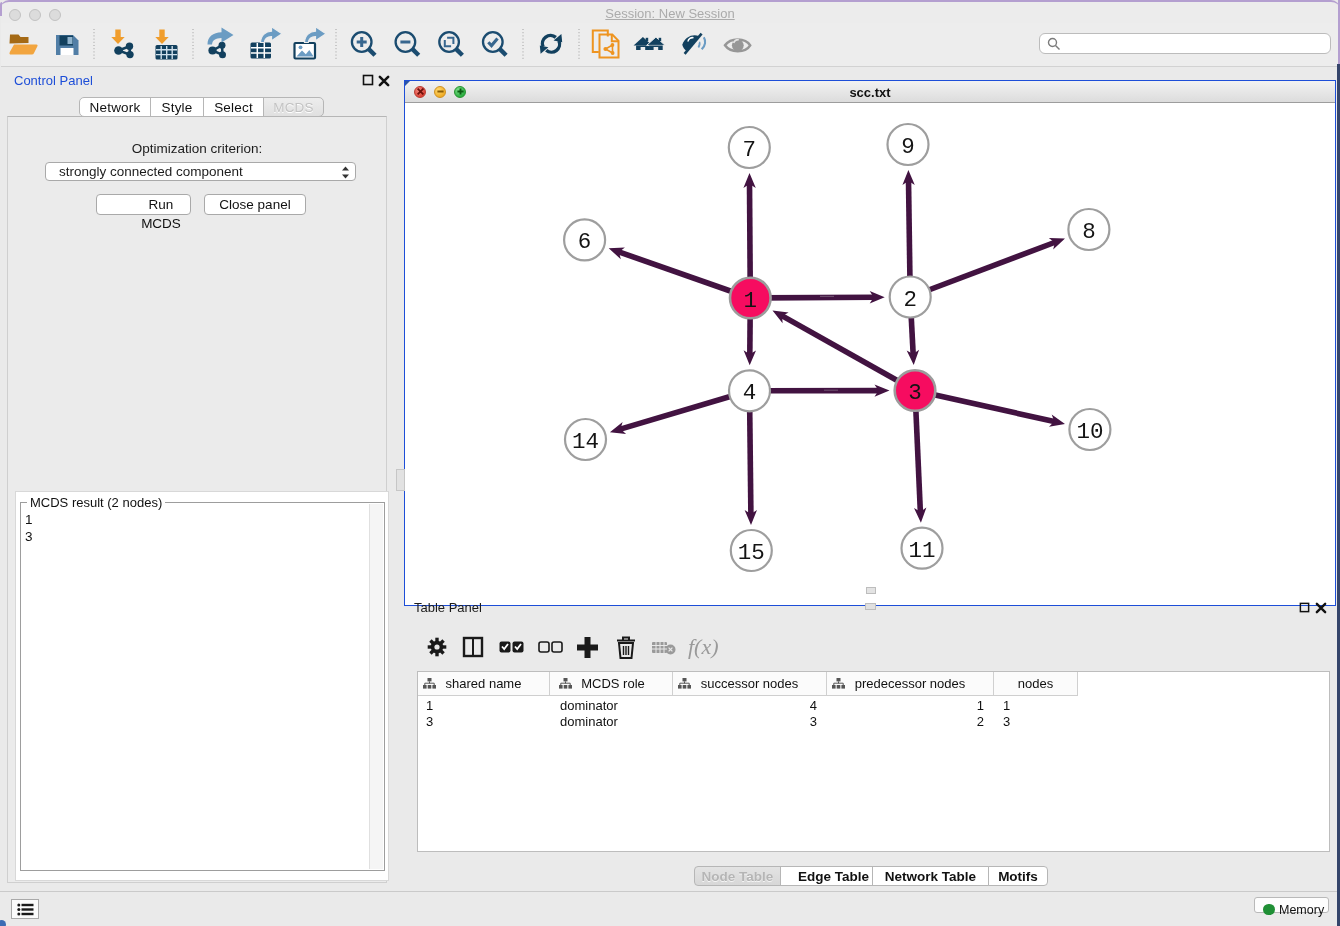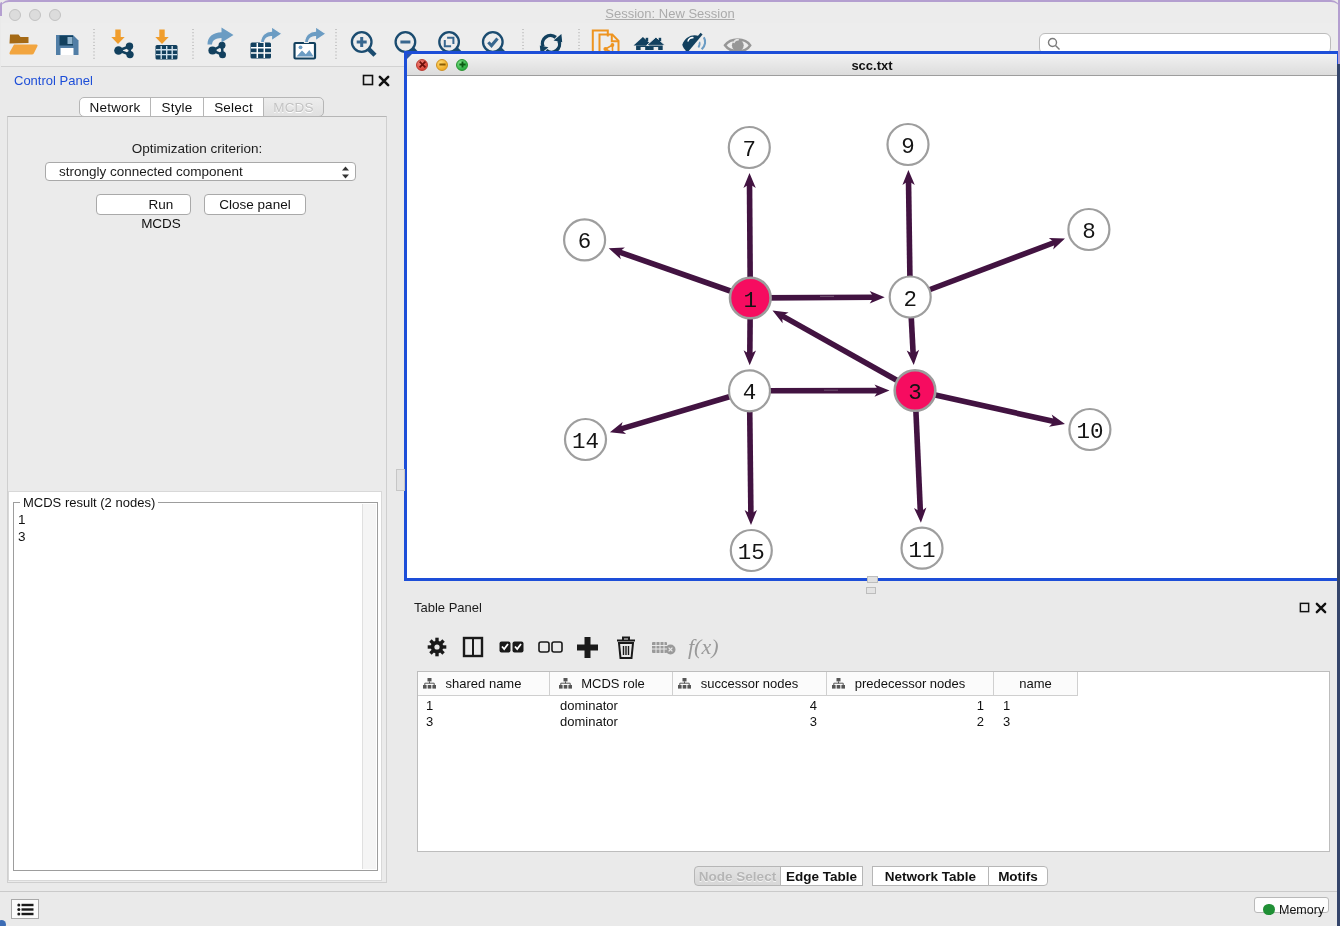--- a/index.html
+++ b/index.html
@@ -23,27 +23,27 @@
 #cp-title{position:absolute;left:14px;top:73px;font-size:13px;color:#1d4ed8;}
 .tab{position:absolute;top:97px;height:20px;background:#fff;border:1px solid #b6b6b6;
  box-sizing:border-box;font-size:13.5px;font-weight:normal;color:#111;text-align:center;line-height:19px;letter-spacing:0.2px;}
 #cp-body{position:absolute;left:7px;top:116px;width:378px;height:765px;
  background:#ebebeb;border:1px solid #cfcfcf;border-top:1px solid #b6b6b6;}
 #opt-label{position:absolute;left:0;top:24px;width:100%;text-align:center;font-size:13.5px;color:#1c1c1c;}
 #cp-select{position:absolute;left:37px;top:45px;width:311px;height:19px;background:#fff;
  border:1px solid #a9a9a9;border-radius:4px;font-size:13.5px;color:#1c1c1c;line-height:18px;padding-left:13px;box-sizing:border-box;}
 .cpbtn{position:absolute;top:77px;height:21px;background:#fff;border:1px solid #a9a9a9;
  border-radius:4px;box-sizing:border-box;font-size:13.5px;color:#111;text-align:center;line-height:19px;}
-#mcds-box{position:absolute;left:0;top:374px;width:372px;height:388px;background:#fff;border:1px solid #d8d8d8;}
+#mcds-box{position:absolute;left:7px;top:374px;width:372px;height:388px;background:#fff;border:1px solid #d8d8d8;}
 #mcds-fs{position:absolute;left:4px;top:10px;width:363px;height:367px;border:1px solid #9d9d9d;}
 #mcds-legend{position:absolute;left:6px;top:-8px;background:#fff;padding:0 3px;font-size:13px;color:#111;}
 #mcds-scroll{position:absolute;right:1px;top:1px;width:13px;height:365px;background:#f5f5f5;border-left:1px solid #e0e0e0;}
 
-#netwin{position:absolute;left:404px;top:51px;width:930px;height:524px;
- border:3px solid #1d4ed8;background:#fff;}
+#netwin{position:absolute;left:404px;top:80px;width:930px;height:524px;
+ border:1px solid #1d4ed8;background:#fff;}
 #nw-title{position:absolute;left:0;top:0;width:100%;height:21px;
  background:linear-gradient(#f2f2f2,#dcdcdc);border-bottom:1px solid #9d9d9d;}
 #nw-text{position:absolute;top:4px;left:0;width:100%;text-align:center;font-size:13px;color:#111;font-weight:bold;}
 .mac{position:absolute;top:4.5px;width:12px;height:12px;border-radius:50%;box-sizing:border-box;}
 
 #tp-title{position:absolute;left:414px;top:600px;font-size:13px;color:#1c1c1c;text-align:center;}
 #tbl{position:absolute;left:417px;top:671px;width:911px;height:179px;background:#fff;border:1px solid #bdbdbd;}
 .th{position:absolute;top:0;height:23px;border-right:1px solid #d0d0d0;box-sizing:border-box;
  font-size:13px;color:#111;text-align:center;line-height:23px;}
 .td{position:absolute;font-size:13px;color:#111;height:16px;line-height:16px;}
@@ -407,34 +407,34 @@
       </svg> successor nodes</div>
  <div class="th" style="left:409px;width:167px;"><svg width="13" height="11" viewBox="0 0 13 11" class="abs" style="left:5px;top:6px">
         <g fill="#555">
           <rect x="4.5" y="0" width="4" height="3.4"></rect>
           <rect x="0" y="7" width="3.6" height="3.6"></rect>
           <rect x="4.7" y="7" width="3.6" height="3.6"></rect>
           <rect x="9.4" y="7" width="3.6" height="3.6"></rect>
         </g>
         <path d="M6.5 3.4 v2 M1.8 7 v-1.8 h9.4 V7" stroke="#555" fill="none"></path>
       </svg> predecessor nodes</div>
- <div class="th" style="left:576px;width:84px;">name</div>
+ <div class="th" style="left:576px;width:84px;">nodes</div>
  <div class="td" style="left:8px;top:26px;">1</div>
  <div class="td" style="left:142px;top:26px;">dominator</div>
  <div class="td" style="left:255px;top:26px;width:144px;text-align:right;">4</div>
  <div class="td" style="left:409px;top:26px;width:157px;text-align:right;">1</div>
  <div class="td" style="left:585px;top:26px;">1</div>
  <div class="td" style="left:8px;top:42px;">3</div>
  <div class="td" style="left:142px;top:42px;">dominator</div>
  <div class="td" style="left:255px;top:42px;width:144px;text-align:right;">3</div>
  <div class="td" style="left:409px;top:42px;width:157px;text-align:right;">2</div>
  <div class="td" style="left:585px;top:42px;">3</div>
 </div>
-<div class="btab" style="left:694px;width:87px;border-radius:4px 0 0 4px;background:linear-gradient(#e3e3e3,#d7d7d7);color:#b5b5b5;text-shadow:0 1px 0 #f5f5f5;">Node Select</div>
-<div class="btab" style="left:780px;width:83px;text-align:center;">Edge Table</div>
+<div class="btab" style="left:694px;width:87px;border-radius:4px 0 0 4px;background:linear-gradient(#e3e3e3,#d7d7d7);color:#b5b5b5;text-shadow:0 1px 0 #f5f5f5;">Node Table</div>
+<div class="btab" style="left:780px;width:107px;text-align:center;">Edge Table</div>
 <div class="btab" style="left:872px;width:117px;">Network Table</div>
 <div class="btab" style="left:988px;width:60px;border-radius:0 4px 4px 0;">Motifs</div>
 <div id="statusline"></div>
 <div id="memBtn">
     <span style="position:absolute;left:8px;top:5.5px;width:11.5px;height:11.5px;border-radius:50%;background:#1f8f35;"></span>
     <span style="position:absolute;left:24px;top:4.5px;font-size:12.5px;">Memory</span>
   </div>
 <div id="listBtn">
  <svg class="abs" style="left:5px;top:3px" width="17" height="13" viewBox="0 0 17 13">
   <g fill="#1a1a1a">

